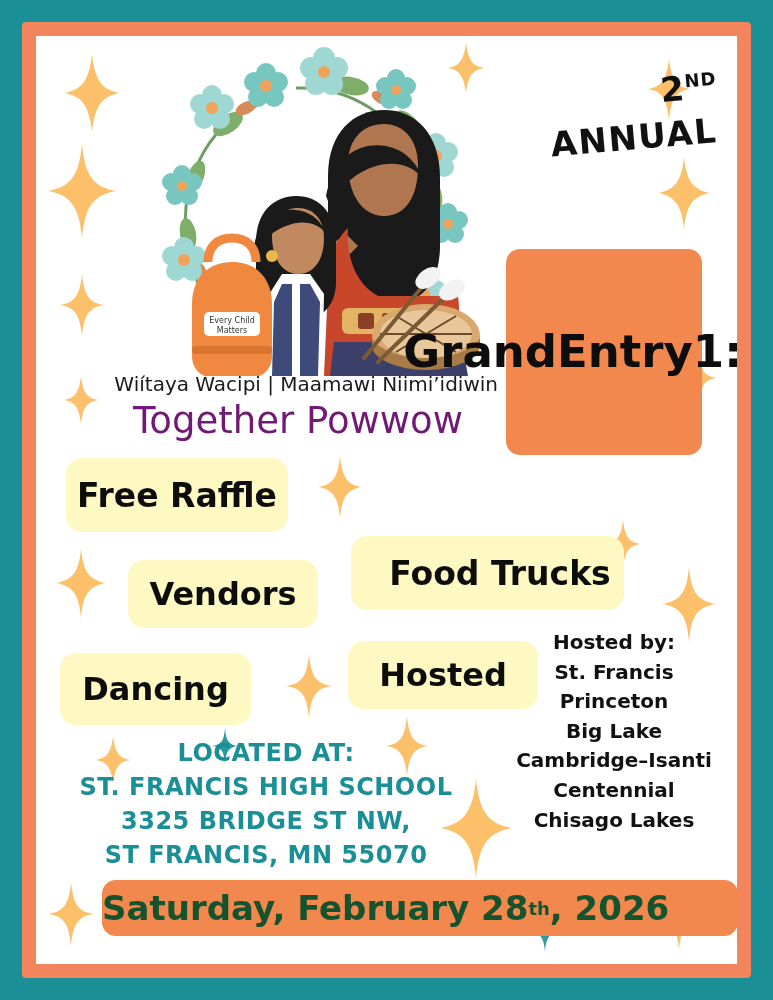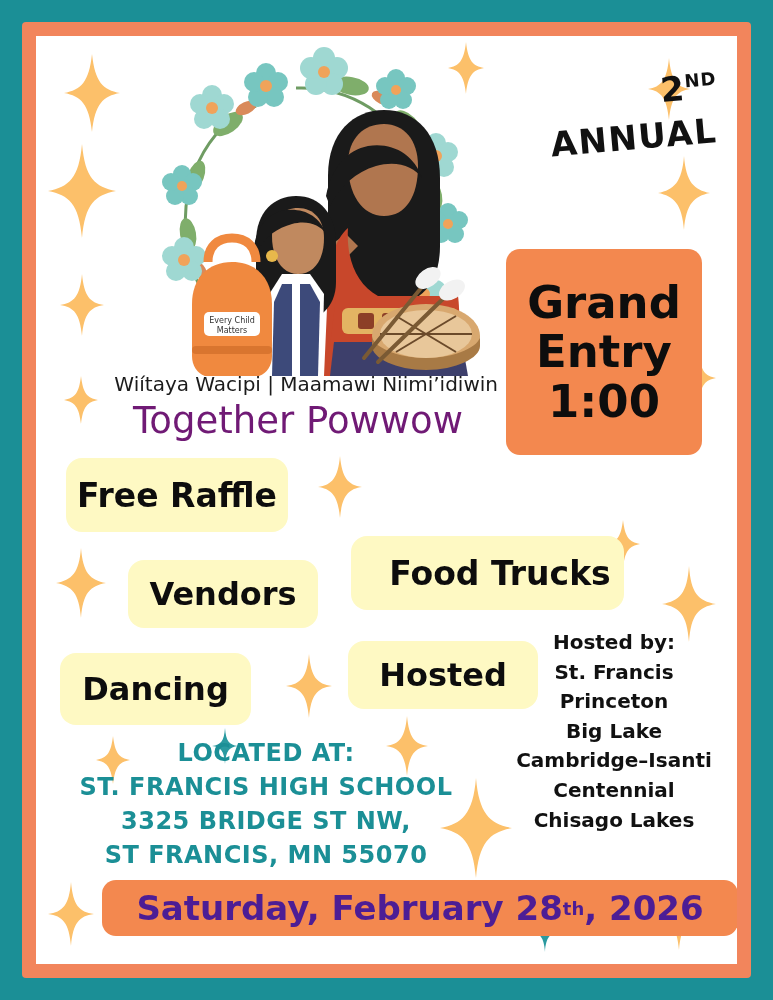--- a/index.html
+++ b/index.html
@@ -77,21 +77,21 @@
     width: 196px;
     height: 206px;
     background: #f3884f;
     border-radius: 14px;
     color: #0d0d0d;
     font-family: "DejaVu Sans", sans-serif;
     font-weight: bold;
     font-size: 45px;
     line-height: 1.1;
     display: flex;
-    flex-direction: column;
+    flex-direction: row;
     align-items: center;
     justify-content: center;
     text-align: center;
   }
   .grand-entry div { white-space: nowrap; }
 
   
   .illus {
     position: absolute;
     left: 60px;
@@ -175,25 +175,24 @@
   .date-bar {
     position: absolute;
     left: 66px;
     top: 844px;
     width: 636px;
     height: 56px;
     background: #f3884f;
     border-radius: 14px;
     display: flex;
     align-items: center;
-    justify-content: center;
     font-family: "DejaVu Sans", sans-serif;
     font-weight: bold;
     font-size: 34px;
-    color: #4c1d95;
+    color: #14532d;
     white-space: nowrap;
   }
   .date-bar sup { font-size: 18px; }
 </style>
 </head>
 <body>
 
 <div class="poster">
   <div class="inner-border"></div>
   <div class="canvas">

